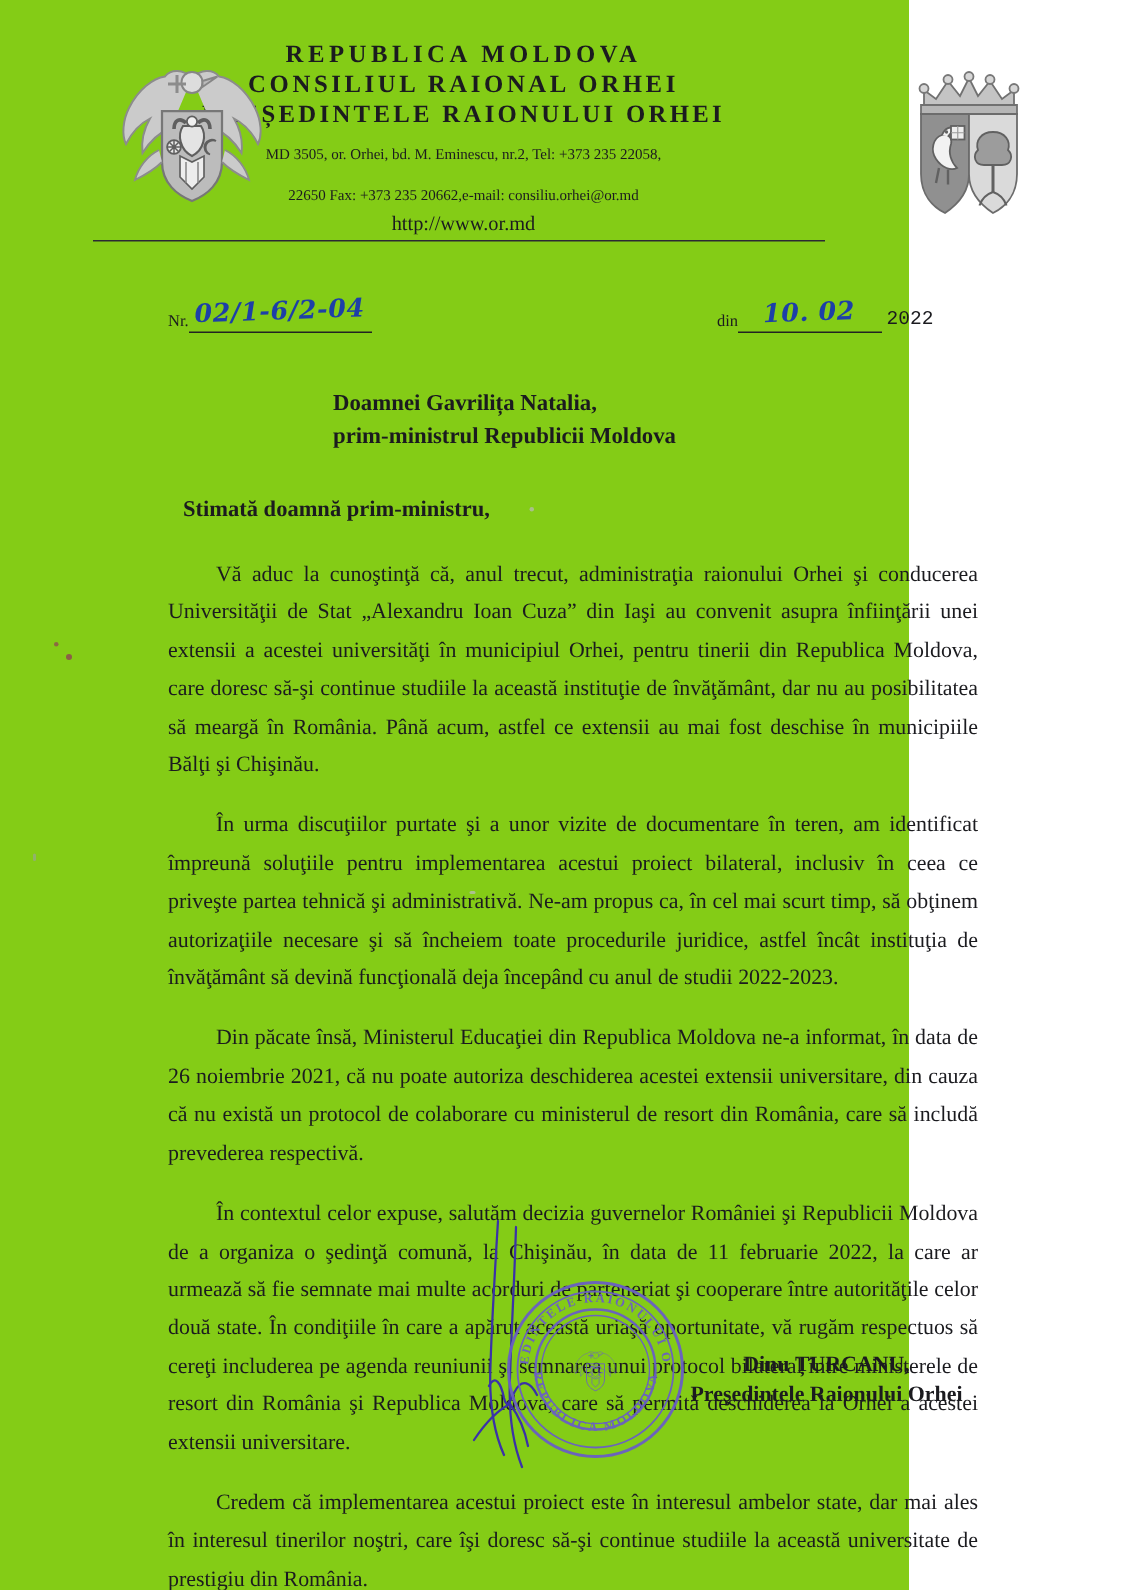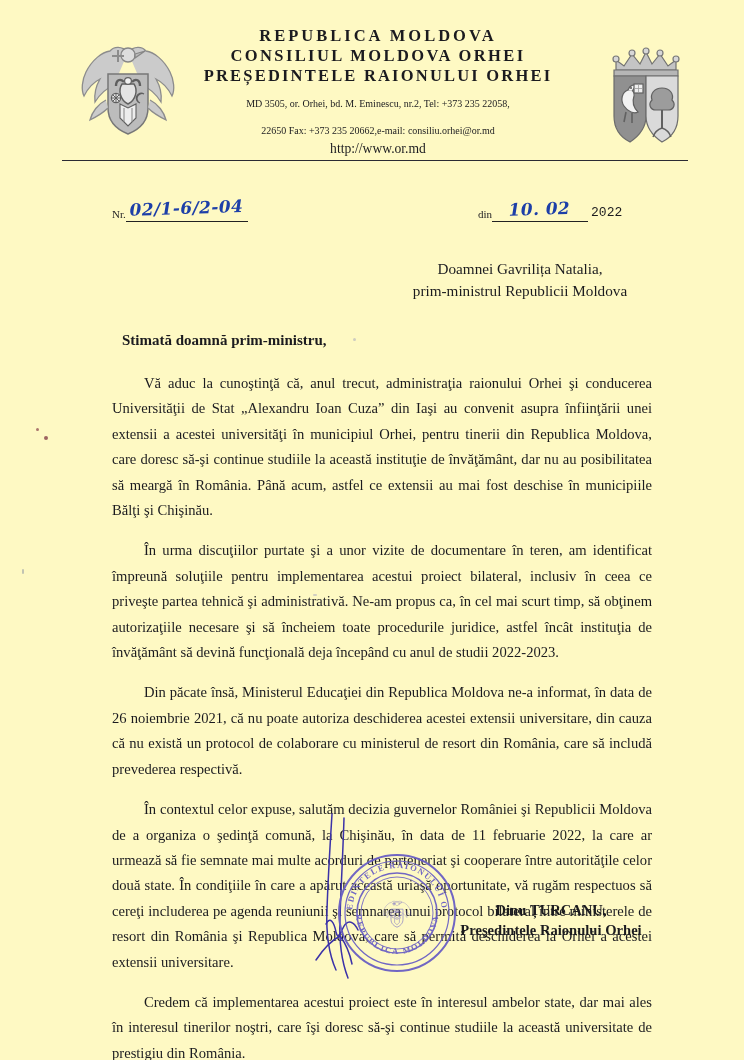--- a/index.html
+++ b/index.html
@@ -7,22 +7,22 @@
   body{
     width:750px;height:1060px;
     background:#ffffff;
     font-family:"Liberation Serif", serif;
     color:#1b1b1f;
     overflow:hidden;
     position:relative;
   }
   .page{
     position:relative;
-    width:744px;height:1060px;
-    background:#fef9c3;
+    width:606px;height:1060px;
+    background:#84cc16;
     box-sizing:border-box;
   }
   
   .letterhead{
     position:relative;
     padding:26px 0 0 0;
     height:140px;
   }
   .emblem{
     position:absolute;
@@ -93,22 +93,21 @@
     display:inline-block;
   }
   .nr-fill{min-width:122px;text-align:left;}
   .din-fill{min-width:96px;text-align:center;}
   .year{font-size:13px;padding-bottom:2px;padding-left:3px;font-family:Liberation Mono, monospace;}
   
   .addressee{
     position:absolute;
     top:258px;
     right:64px;
-    text-align:center;
-    font-weight:normal;
+    font-weight:bold;
     font-size:15.2px;
     line-height:22px;
     width:320px;
   }
   
   .body{
     position:absolute;
     top:332px;
     left:112px;
     width:540px;
@@ -218,21 +217,21 @@
         <path d="M34 44.5 L43 44.5 M38.5 40 L38.5 49" stroke="#9a9ca2" stroke-width=".8"></path>
 
         <path d="M62 44 C54 44 50 50 52 56 C48 60 50 66 56 66 L68 66 C74 66 76 60 72 56 C74 50 70 44 62 44 Z" fill="#9a9ca3" stroke="#5f6168"></path>
         <path d="M62 66 L62 84" stroke="#5f6168" stroke-width="2"></path>
         <path d="M62 84 C56 86 54 90 53 93 M62 84 C68 86 70 90 71 93" stroke="#5f6168" stroke-width="1.4" fill="none"></path>
       </g>
     </svg>
 
     <div class="head-text">
       <div class="head-line1">REPUBLICA MOLDOVA</div>
-      <div class="head-line2">CONSILIUL MOLDOVA ORHEI</div>
+      <div class="head-line2">CONSILIUL RAIONAL ORHEI</div>
       <div class="head-line3">PREȘEDINTELE RAIONULUI ORHEI</div>
       <div class="head-contact">MD 3505, or. Orhei, bd. M. Eminescu, nr.2, Tel: +373  235 22058,</div>
       <div class="head-contact">22650 Fax:  +373  235  20662,e-mail: consiliu.orhei@or.md</div>
       <div class="head-url">http://www.or.md</div>
     </div>
   </div>
 
   <div class="rule"></div>
 
   <div class="refline">

